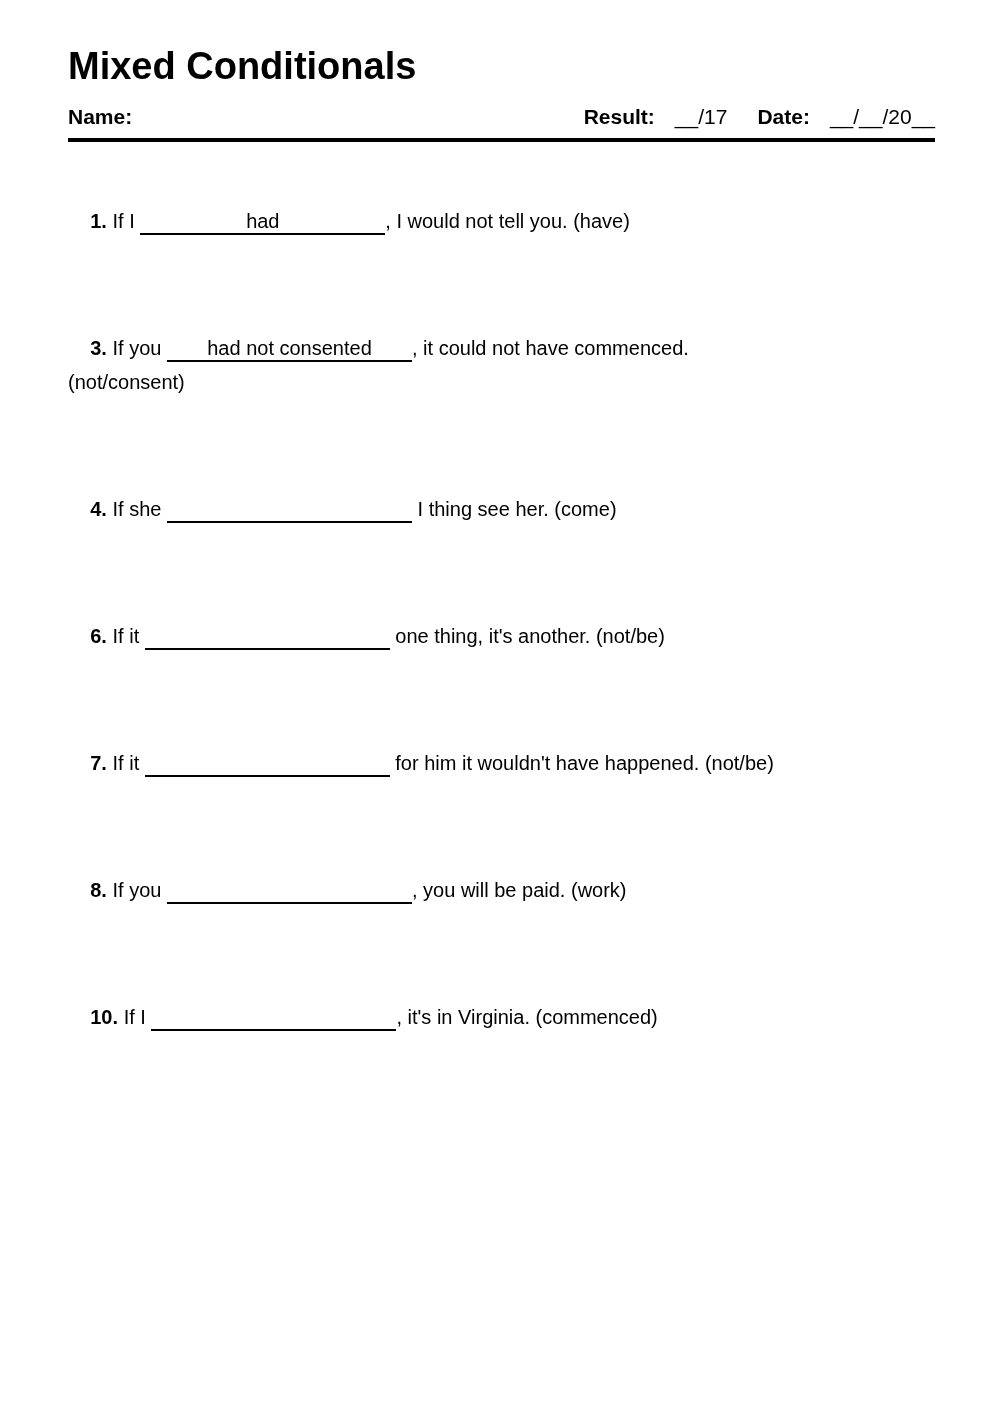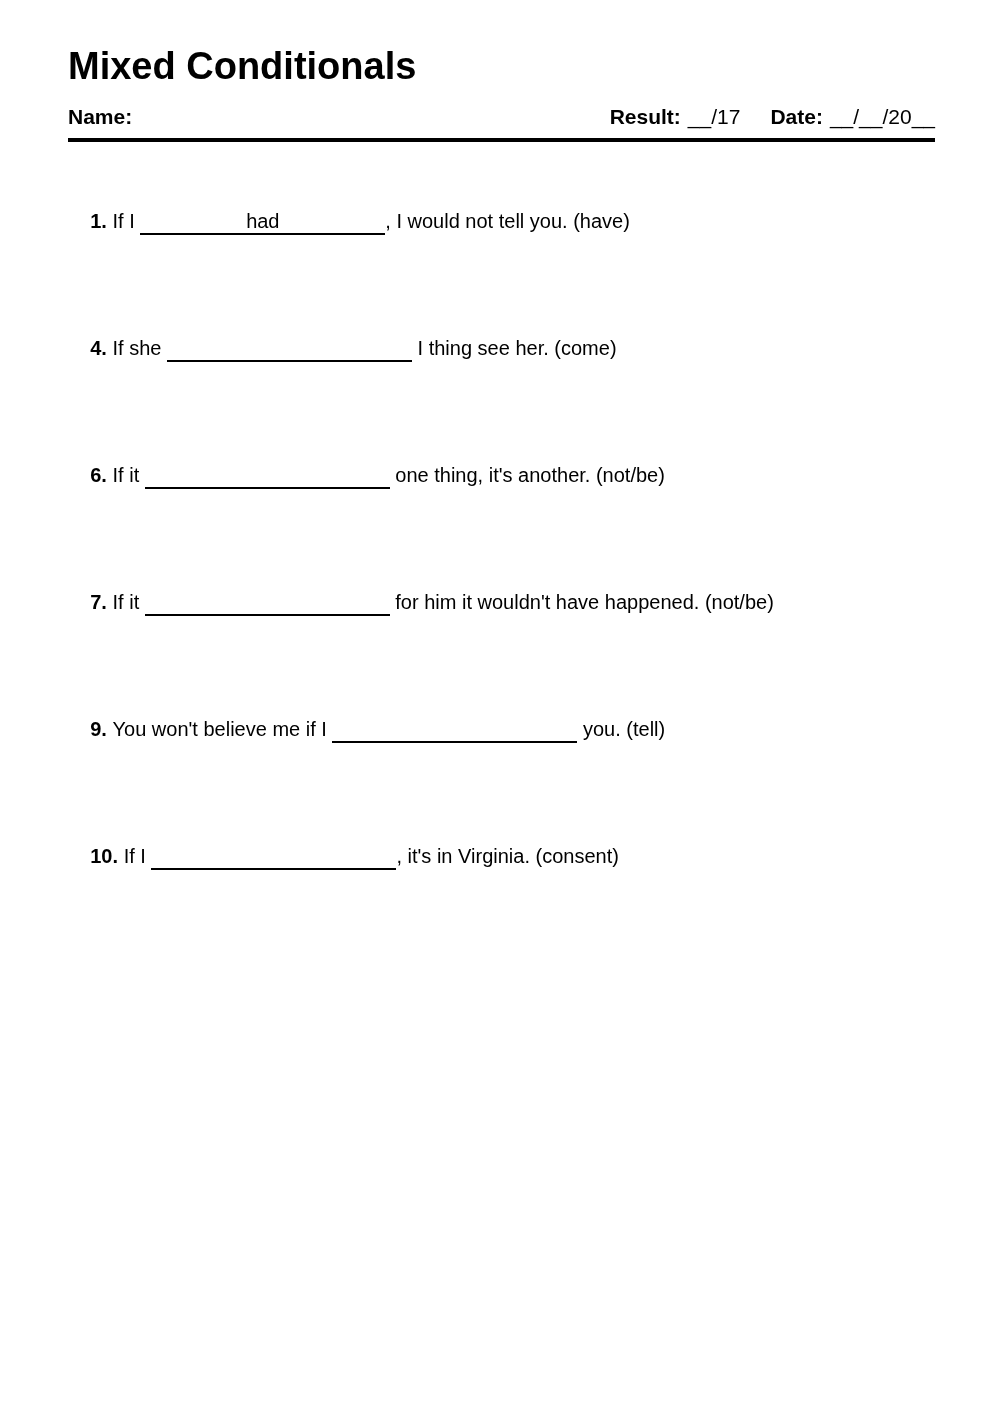--- a/index.html
+++ b/index.html
@@ -25,21 +25,21 @@
   }
   .header-row {
     margin-top: 16px;
     display: flex;
     justify-content: space-between;
     align-items: flex-start;
     font-size: 21px;
     line-height: 26px;
   }
   .hdr-label { font-weight: 700; }
-  .hdr-value { font-weight: 400; margin-left: 7px; white-space: pre; }
+  .hdr-value { font-weight: 400; margin-left: 20px; white-space: pre; }
   .result-date { display: flex; align-items: baseline; }
   .date-group { margin-left: 30px; }
   .rule {
     margin-top: 8px;
     height: 4px;
     background: #000000;
   }
   .questions {
     margin-top: 28px;
   }
@@ -89,38 +89,41 @@
   </div>
 
   <div class="rule"></div>
 
   <div class="questions">
   <div class="question">
     <span class="qnum">1.</span><span class="qtext">If I </span><span class="blank filled"><span class="answer">had</span></span><span class="qtext">, I would not tell you. </span><br class="hint-break"><span class="qhint">(have)</span>
   </div>
 
 
+  <div class="question wrap-hint">
+    <span class="qnum">3.</span><span class="qtext">If you </span><span class="blank filled"><span class="answer">had not consented</span></span><span class="qtext">, it could not have commenced. </span><br class="hint-break"><span class="qhint">(not/consent)</span>
+  </div>
 
   <div class="question">
     <span class="qnum">4.</span><span class="qtext">If she </span><span class="blank"><span class="answer">&nbsp;</span></span><span class="qtext"> I thing see her. </span><br class="hint-break"><span class="qhint">(come)</span>
   </div>
 
 
   <div class="question">
     <span class="qnum">6.</span><span class="qtext">If it </span><span class="blank"><span class="answer">&nbsp;</span></span><span class="qtext"> one thing, it's another. </span><br class="hint-break"><span class="qhint">(not/be)</span>
   </div>
 
   <div class="question">
     <span class="qnum">7.</span><span class="qtext">If it </span><span class="blank"><span class="answer">&nbsp;</span></span><span class="qtext"> for him it wouldn't have happened. </span><br class="hint-break"><span class="qhint">(not/be)</span>
   </div>
 
+  <div class="question">
+    <span class="qnum">8.</span><span class="qtext">If you </span><span class="blank"><span class="answer">&nbsp;</span></span><span class="qtext">, you will be paid. </span><br class="hint-break"><span class="qhint">(work)</span>
+  </div>
+
 
   <div class="question">
-    <span class="qnum">9.</span><span class="qtext">You won't believe me if I </span><span class="blank"><span class="answer">&nbsp;</span></span><span class="qtext"> you. </span><br class="hint-break"><span class="qhint">(tell)</span>
-  </div>
-
-  <div class="question">
-    <span class="qnum">10.</span><span class="qtext">If I </span><span class="blank"><span class="answer">&nbsp;</span></span><span class="qtext">, it's in Virginia. </span><br class="hint-break"><span class="qhint">(consent)</span>
+    <span class="qnum">10.</span><span class="qtext">If I </span><span class="blank"><span class="answer">&nbsp;</span></span><span class="qtext">, it's in Virginia. </span><br class="hint-break"><span class="qhint">(commenced)</span>
   </div>
 
 </div>
 
 </div>
 
 </body></html>

